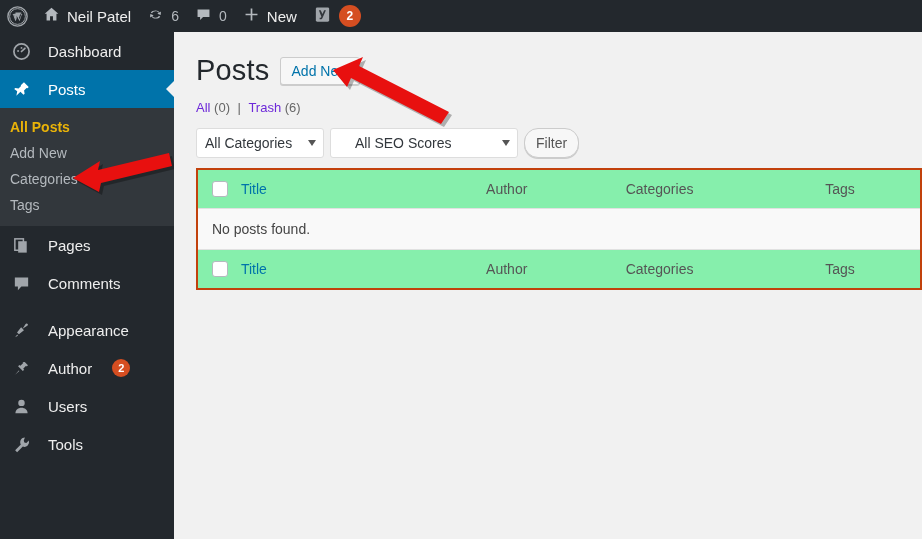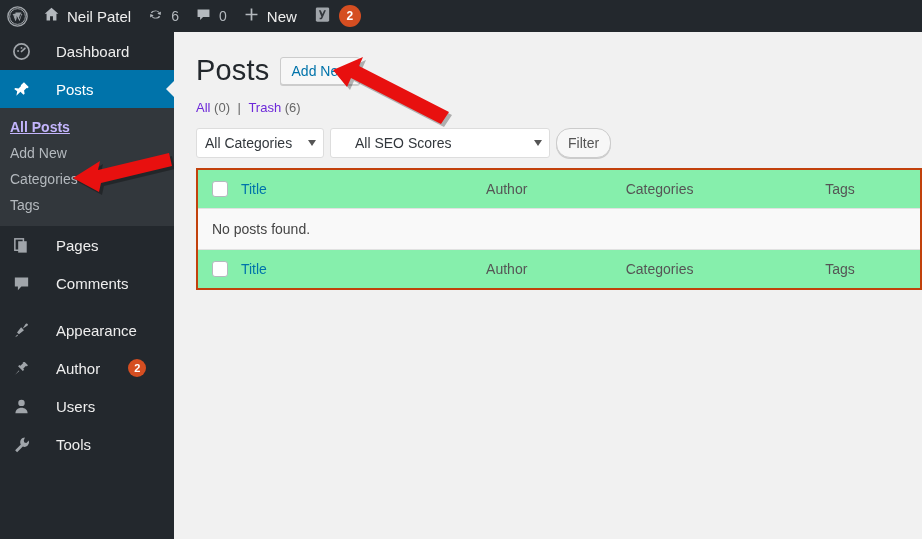--- a/index.html
+++ b/index.html
@@ -37,21 +37,21 @@
   }
 
   
   #sidebar {
     position: absolute; top: 32px; left: 0;
     width: 174px; height: 507px;
     background: #23282d;
   }
   .menu-item {
     display: flex; align-items: center;
-    height: 38px; padding-left: 10px; gap: 24px;
+    height: 38px; padding-left: 10px; gap: 16px;
     color: #eee; font-size: 15px;
     position: relative;
   }
   .menu-item .mi-icon {
     width: 22px; height: 20px;
     display: flex; align-items: center; justify-content: center;
     flex: 0 0 22px;
   }
   .menu-item .mi-icon svg { fill: #a0a5aa; display:block; }
   .menu-item.current { background: #0073aa; color: #fff; }
@@ -61,21 +61,21 @@
     margin-top: -8px;
     border-style: solid; border-width: 8px 8px 8px 0;
     border-color: transparent #f1f1f1 transparent transparent;
   }
   .menu-sep { height: 9px; }
   .submenu { background: #32373c; padding: 6px 0 8px 0; }
   .submenu-item {
     padding: 5px 0 5px 10px;
     font-size: 14px; color: #b4b9be;
   }
-  .submenu-item.current { color: #c4b5fd; font-weight: bold; text-decoration: underline; }
+  .submenu-item.current { color: #eab308; font-weight: bold; }
   .mi-badge {
     width: 18px; height: 18px; border-radius: 50%;
     background: #d54e21; color: #fff;
     font-size: 11px; font-weight: bold;
     display: flex; align-items: center; justify-content: center;
     margin-left: 4px;
   }
 
   
   #main {
@@ -110,21 +110,21 @@
     position: relative;
   }
   .sel-wrap { position: relative; display: inline-block; }
   .sel-wrap .caret {
     position: absolute; right: 8px; top: 50%; margin-top: -3px;
     width: 0; height: 0;
     border-left: 4px solid transparent; border-right: 4px solid transparent;
     border-top: 6px solid #555; pointer-events: none;
   }
   .sel-cat { width: 128px; }
-  .sel-seo { width: 220px; padding-left: 24px; }
+  .sel-seo { width: 188px; padding-left: 24px; }
   .filter-btn {
     background: #f7f7f7; border: 1px solid #ccc; border-radius: 14px;
     color: #555; font-size: 14px; height: 30px; padding: 0 11px;
     box-shadow: 0 1px 0 #ccc;
   }
 
   .wp-list-table {
     margin-top: 10px; width: 726px;
     background: #86efac; border: 2px solid #c2410c;
     border-collapse: collapse;

